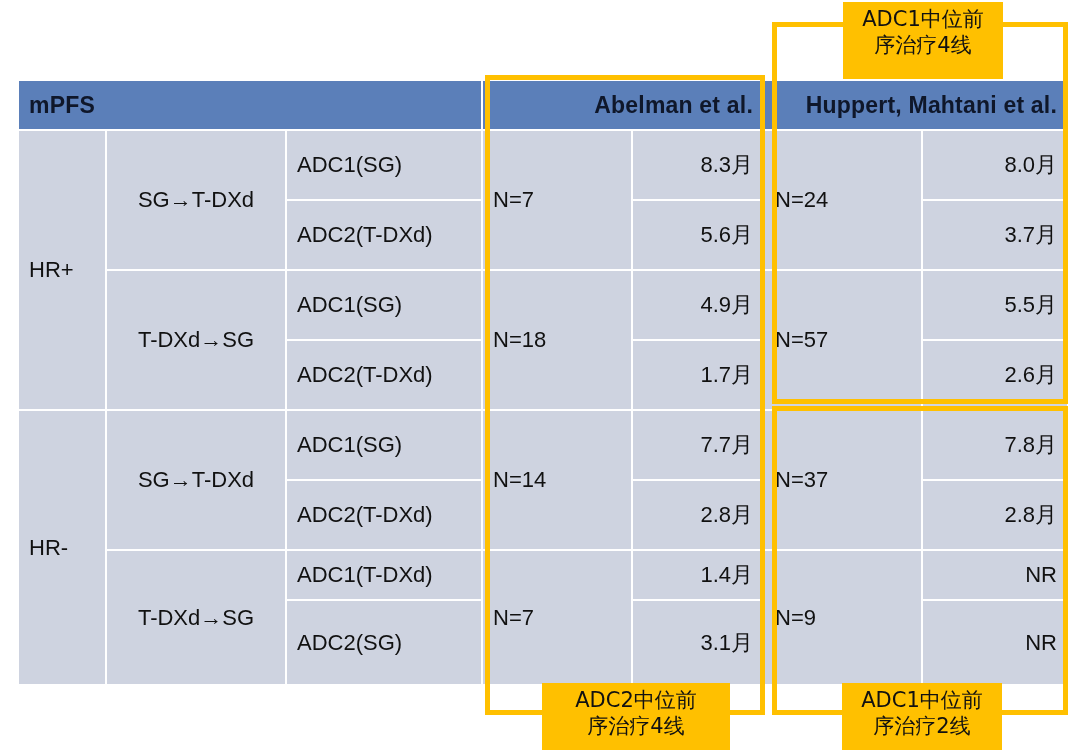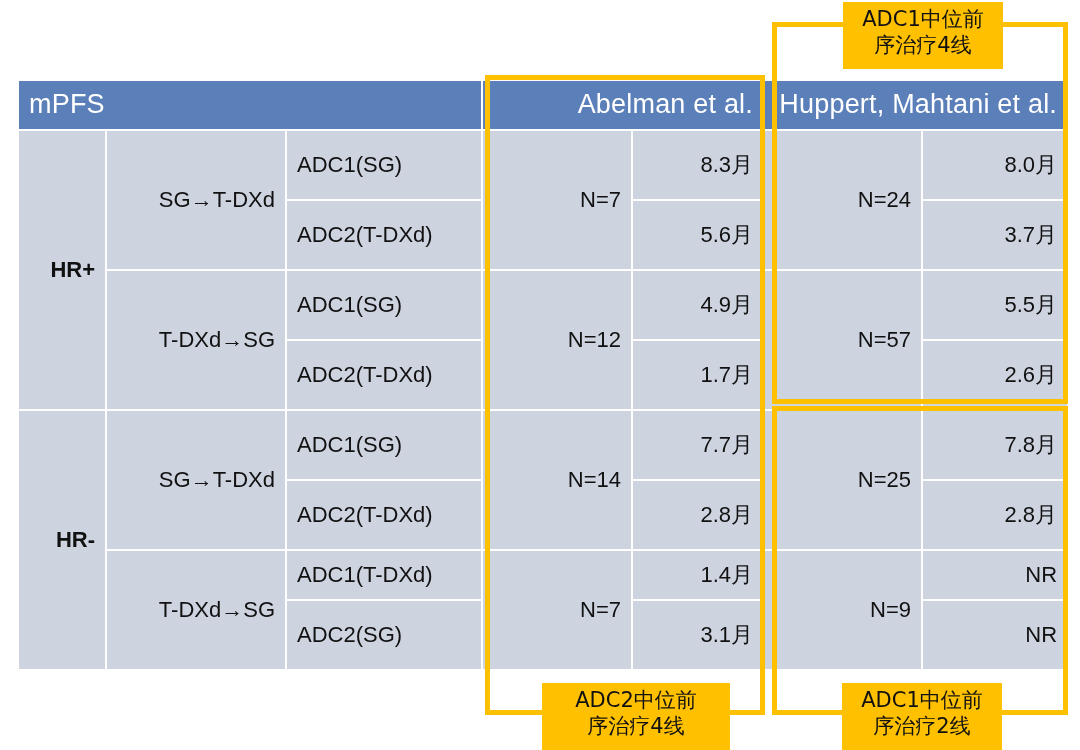--- a/index.html
+++ b/index.html
@@ -35,48 +35,48 @@
     padding: 0 10px;
     vertical-align: middle;
     background: #ced3e0;
     font-size: 22px;
     line-height: 1.15;
   }
 
   
   tr.header-row td {
     background: #5b7fb9;
-    color: #ffffff;
-    font-weight: normal;
+    color: #0f172a;
+    font-weight: bold;
     height: 48px;
-    font-size: 27px;
+    font-size: 23px;
     letter-spacing: .2px;
   }
   td.hdr-mpfs { text-align: left; padding-left: 14px; }
   td.hdr-study { text-align: right; padding: 0 4px; }
 
   
   td.cat {
-    font-weight: bold;
-    text-align: right;
+    font-weight: normal;
+    text-align: left;
     font-size: 24px;
     background: #ced3e0;
   }
   td.seq {
-    text-align: right;
+    text-align: center;
     background: #ced3e0;
     font-size: 23px;
   }
   td.adc {
     text-align: left;
     padding-left: 14px;
     font-size: 22px;
   }
   td.n {
-    text-align: right;
+    text-align: left;
     background: #ced3e0;
     font-size: 22px;
     margin-left: 8px;
   }
   td.val {
     text-align: right;
     font-size: 22px;
   }
   td.band-dark  { background: #ced3e0; }
   td.band-light { background: #e7eaf2; }
@@ -109,21 +109,21 @@
   }
 
   
   .chip {
     position: absolute;
     background: #ffc000;
     color: #111111;
     font-size: 21px;
     line-height: 1.25;
     text-align: center;
-    padding: 4px 10px 10px 10px;
+    padding: 4px 10px 20px 10px;
     box-sizing: border-box;
     white-space: pre-line;
     font-family: "DejaVu Sans", "Liberation Sans", sans-serif;
   }
   .chip-top    { left: 843px; top: 2px;   width: 160px; }
   .chip-bot-1  { left: 542px; top: 683px; width: 188px; }
   .chip-bot-2  { left: 842px; top: 683px; width: 160px; }
 </style>
 </head>
 <body>
@@ -156,55 +156,55 @@
         <td class="val band-dark">8.0月</td>
       </tr>
       <tr>
         <td class="adc band-light" style="height:68px">ADC2(T-DXd)</td>
         <td class="val band-light">5.6月</td>
         <td class="val band-light">3.7月</td>
       </tr>
       <tr>
         <td class="seq" rowspan="2">T-DXd→SG</td>
         <td class="adc band-dark" style="height:68px">ADC1(SG)</td>
-        <td class="n" rowspan="2">N=12</td>
+        <td class="n" rowspan="2">N=18</td>
         <td class="val band-dark">4.9月</td>
         <td class="n" rowspan="2">N=57</td>
         <td class="val band-dark">5.5月</td>
       </tr>
       <tr>
         <td class="adc band-light" style="height:68px">ADC2(T-DXd)</td>
         <td class="val band-light">1.7月</td>
         <td class="val band-light">2.6月</td>
       </tr>
 
       <tr>
         <td class="cat" rowspan="4">HR-</td>
         <td class="seq" rowspan="2">SG→T-DXd</td>
         <td class="adc band-dark" style="height:68px">ADC1(SG)</td>
         <td class="n" rowspan="2">N=14</td>
         <td class="val band-dark">7.7月</td>
-        <td class="n" rowspan="2">N=25</td>
+        <td class="n" rowspan="2">N=37</td>
         <td class="val band-dark">7.8月</td>
       </tr>
       <tr>
         <td class="adc band-light" style="height:68px">ADC2(T-DXd)</td>
         <td class="val band-light">2.8月</td>
         <td class="val band-light">2.8月</td>
       </tr>
       <tr>
         <td class="seq" rowspan="2">T-DXd→SG</td>
         <td class="adc band-dark" style="height:48px">ADC1(T-DXd)</td>
         <td class="n" rowspan="2">N=7</td>
         <td class="val band-dark">1.4月</td>
         <td class="n" rowspan="2">N=9</td>
         <td class="val band-dark">NR</td>
       </tr>
       <tr>
-        <td class="adc band-light" style="height:68px">ADC2(SG)</td>
+        <td class="adc band-light" style="height:83px">ADC2(SG)</td>
         <td class="val band-light">3.1月</td>
         <td class="val band-light">NR</td>
       </tr>
     </tbody>
   </table>
 </div>
 
 <div class="frame frame-abelman"></div>
 <div class="frame frame-hup-top"></div>
 <div class="frame frame-hup-bottom"></div>

